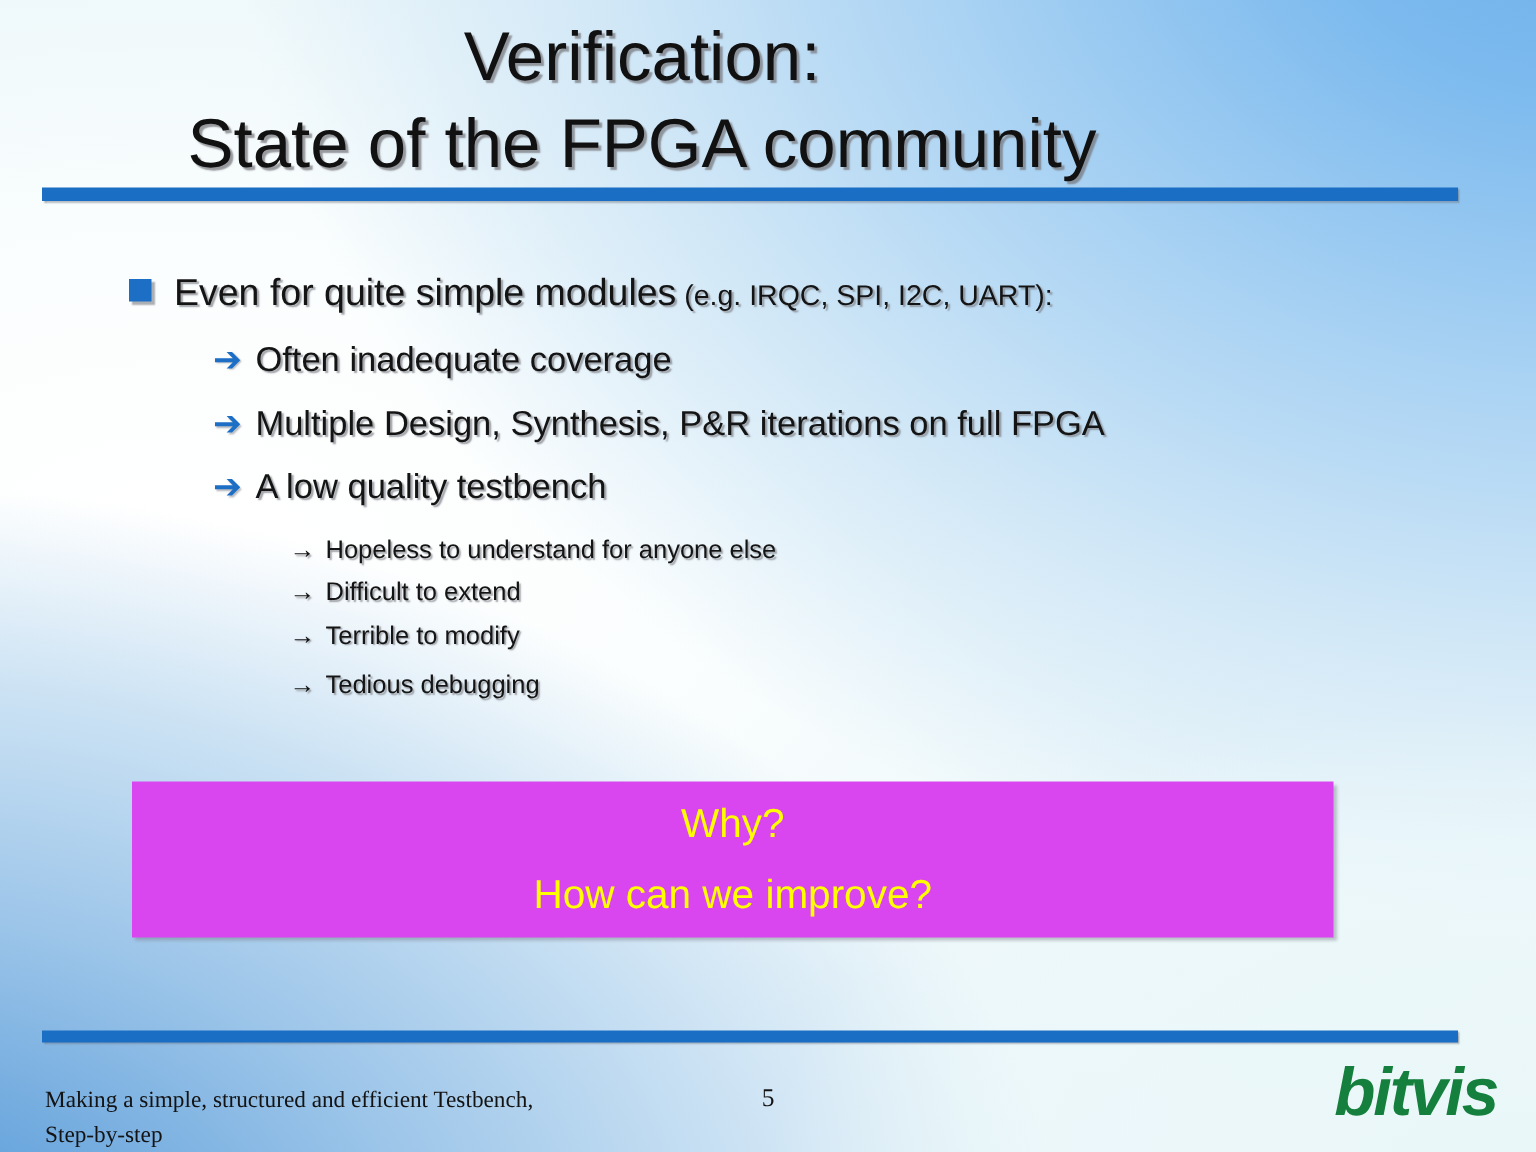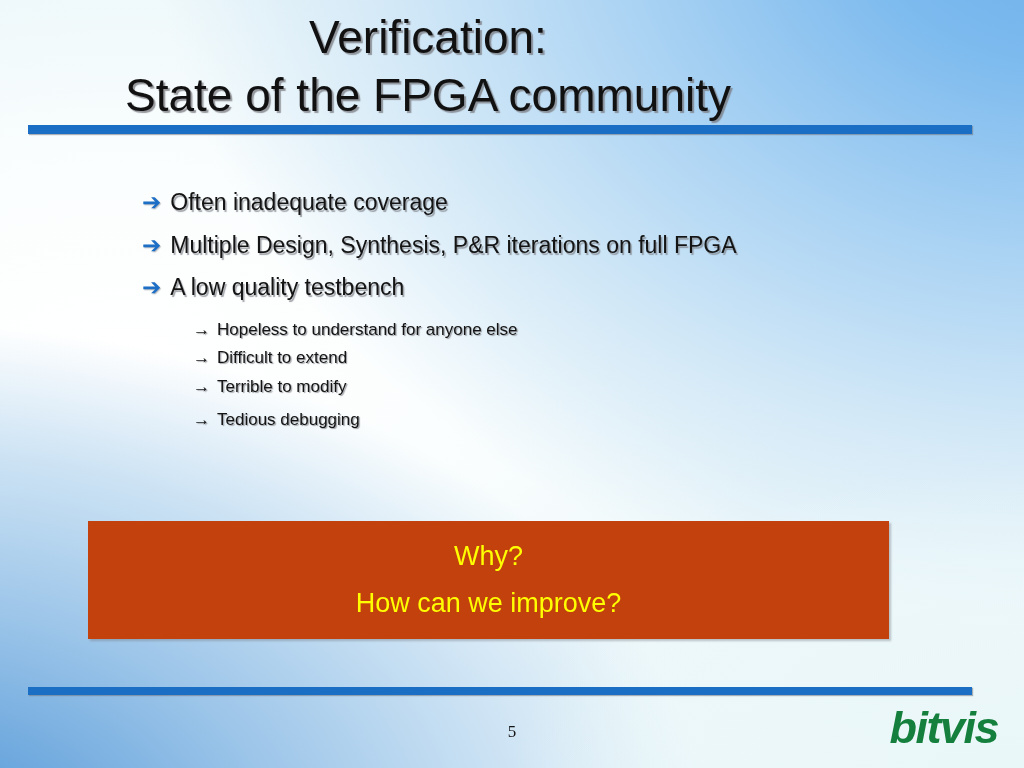--- a/index.html
+++ b/index.html
@@ -135,22 +135,22 @@
     font-size: 17px;
     margin-right: 7px;
   }
 
   
   .callout {
     position: absolute;
     left: 88px;
     top: 521px;
     width: 801px;
-    height: 118px;
-    background: #c2410c;
+    height: 104px;
+    background: #d946ef;
     box-shadow: 2px 2px 2px rgba(120,124,132,0.45);
     display: flex;
     flex-direction: column;
     align-items: center;
     justify-content: center;
   }
   .callout-line {
     color: #ffff00;
     font-size: 27px;
     line-height: 47px;
@@ -199,20 +199,23 @@
   <div class="bg-tr"></div>
   <div class="bg-bl"></div>
   <div class="bg-br"></div>
 
   <div class="title">Verification:
 State of the FPGA community</div>
   <div class="rule rule-top"></div>
 
   <div class="body">
 
+    <div class="lvl1">
+      <span class="sq"></span><span>Even for quite simple modules</span><span class="lvl1-small"> <span>(e.g. IRQC, SPI, I2C, UART):</span></span>
+    </div>
 
     <div class="lvl2">
       <span class="arrow2">➔</span><span>Often inadequate coverage</span>
     </div>
     <div class="lvl2">
       <span class="arrow2">➔</span><span>Multiple Design, Synthesis, P&amp;R iterations on full FPGA</span>
     </div>
     <div class="lvl2">
       <span class="arrow2">➔</span><span>A low quality testbench</span>
     </div>
@@ -232,16 +235,18 @@
 
   </div>
 
   <div class="callout">
     <div class="callout-line">Why?</div>
     <div class="callout-line">How can we improve?</div>
   </div>
 
   <div class="rule rule-bottom"></div>
 
+  <div class="footer-text">Making a simple, structured and efficient Testbench,
+Step-by-step</div>
   <div class="page-num">5</div>
   <div class="logo">bitvis</div>
 
 </div>
 
 </body></html>

